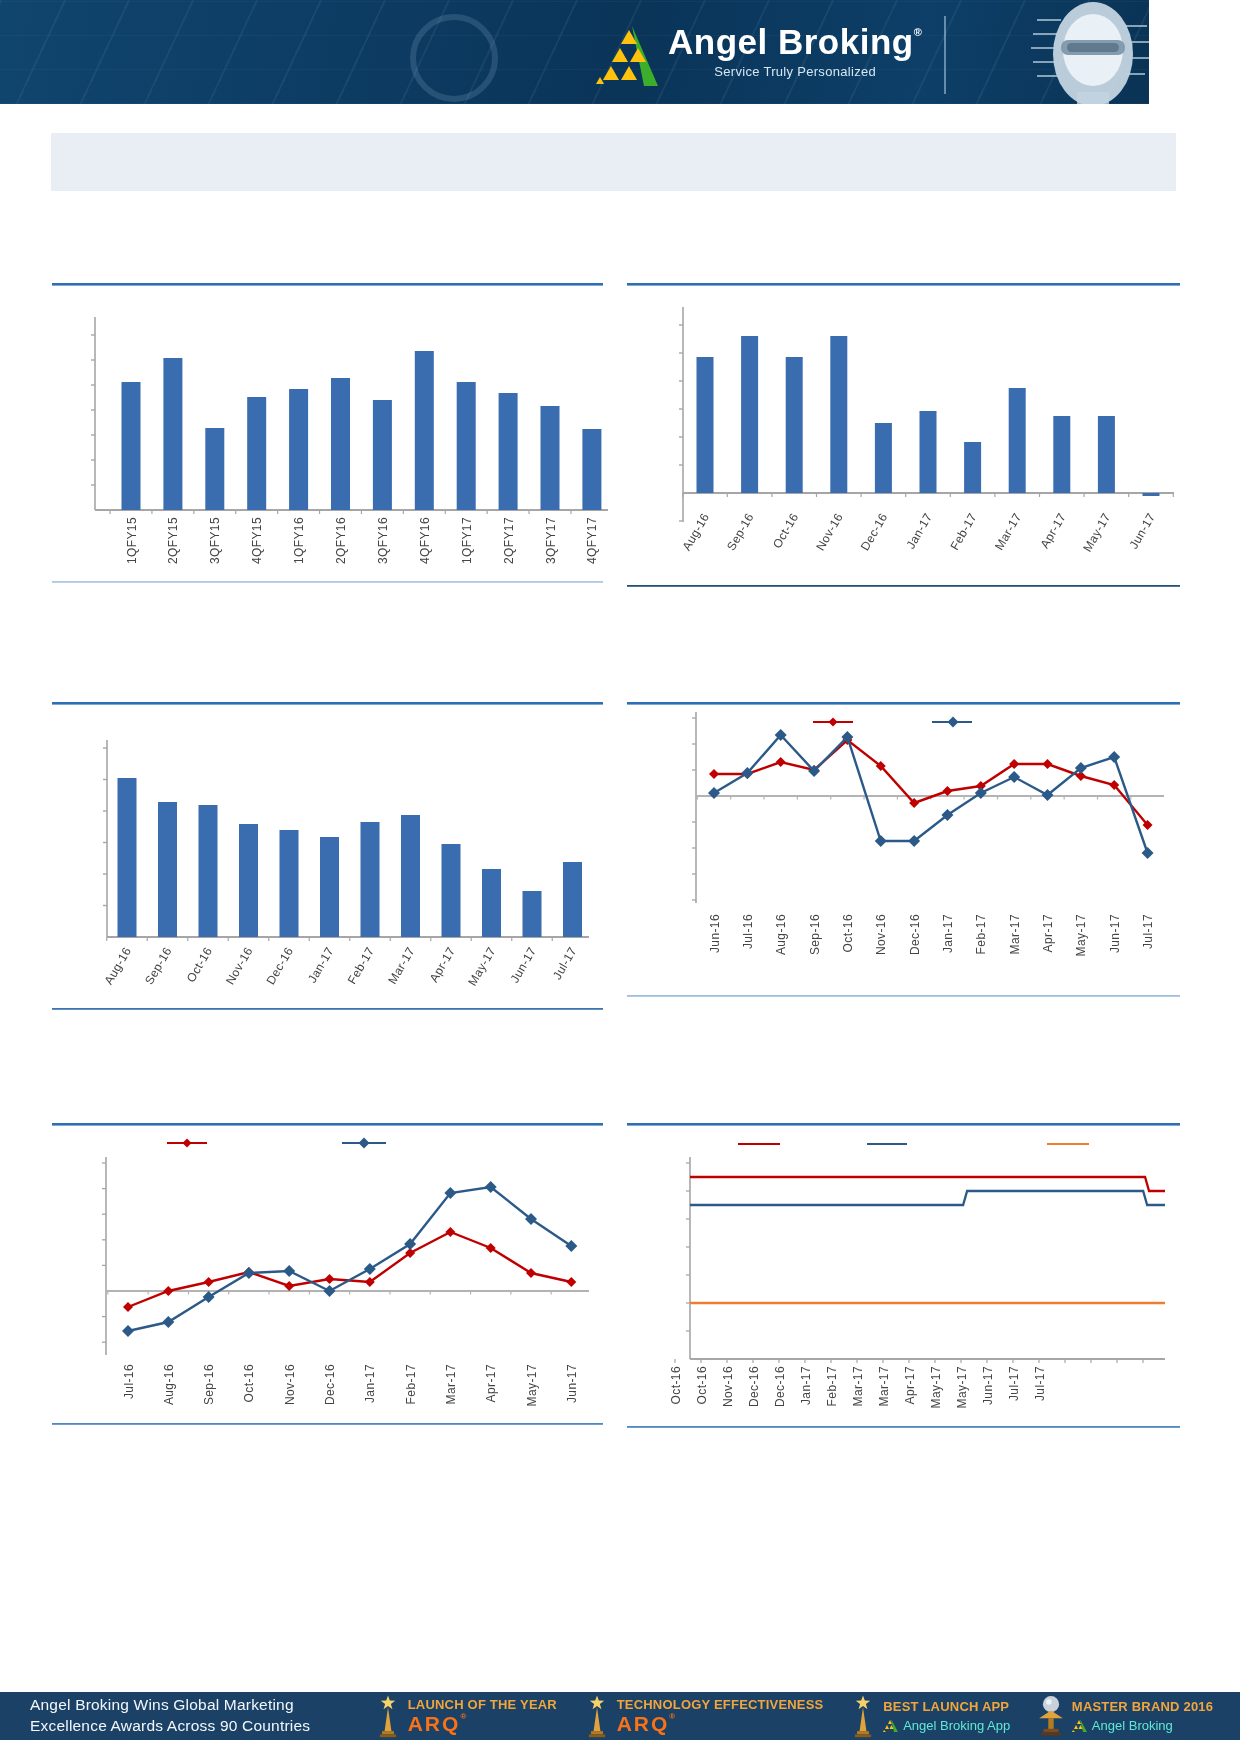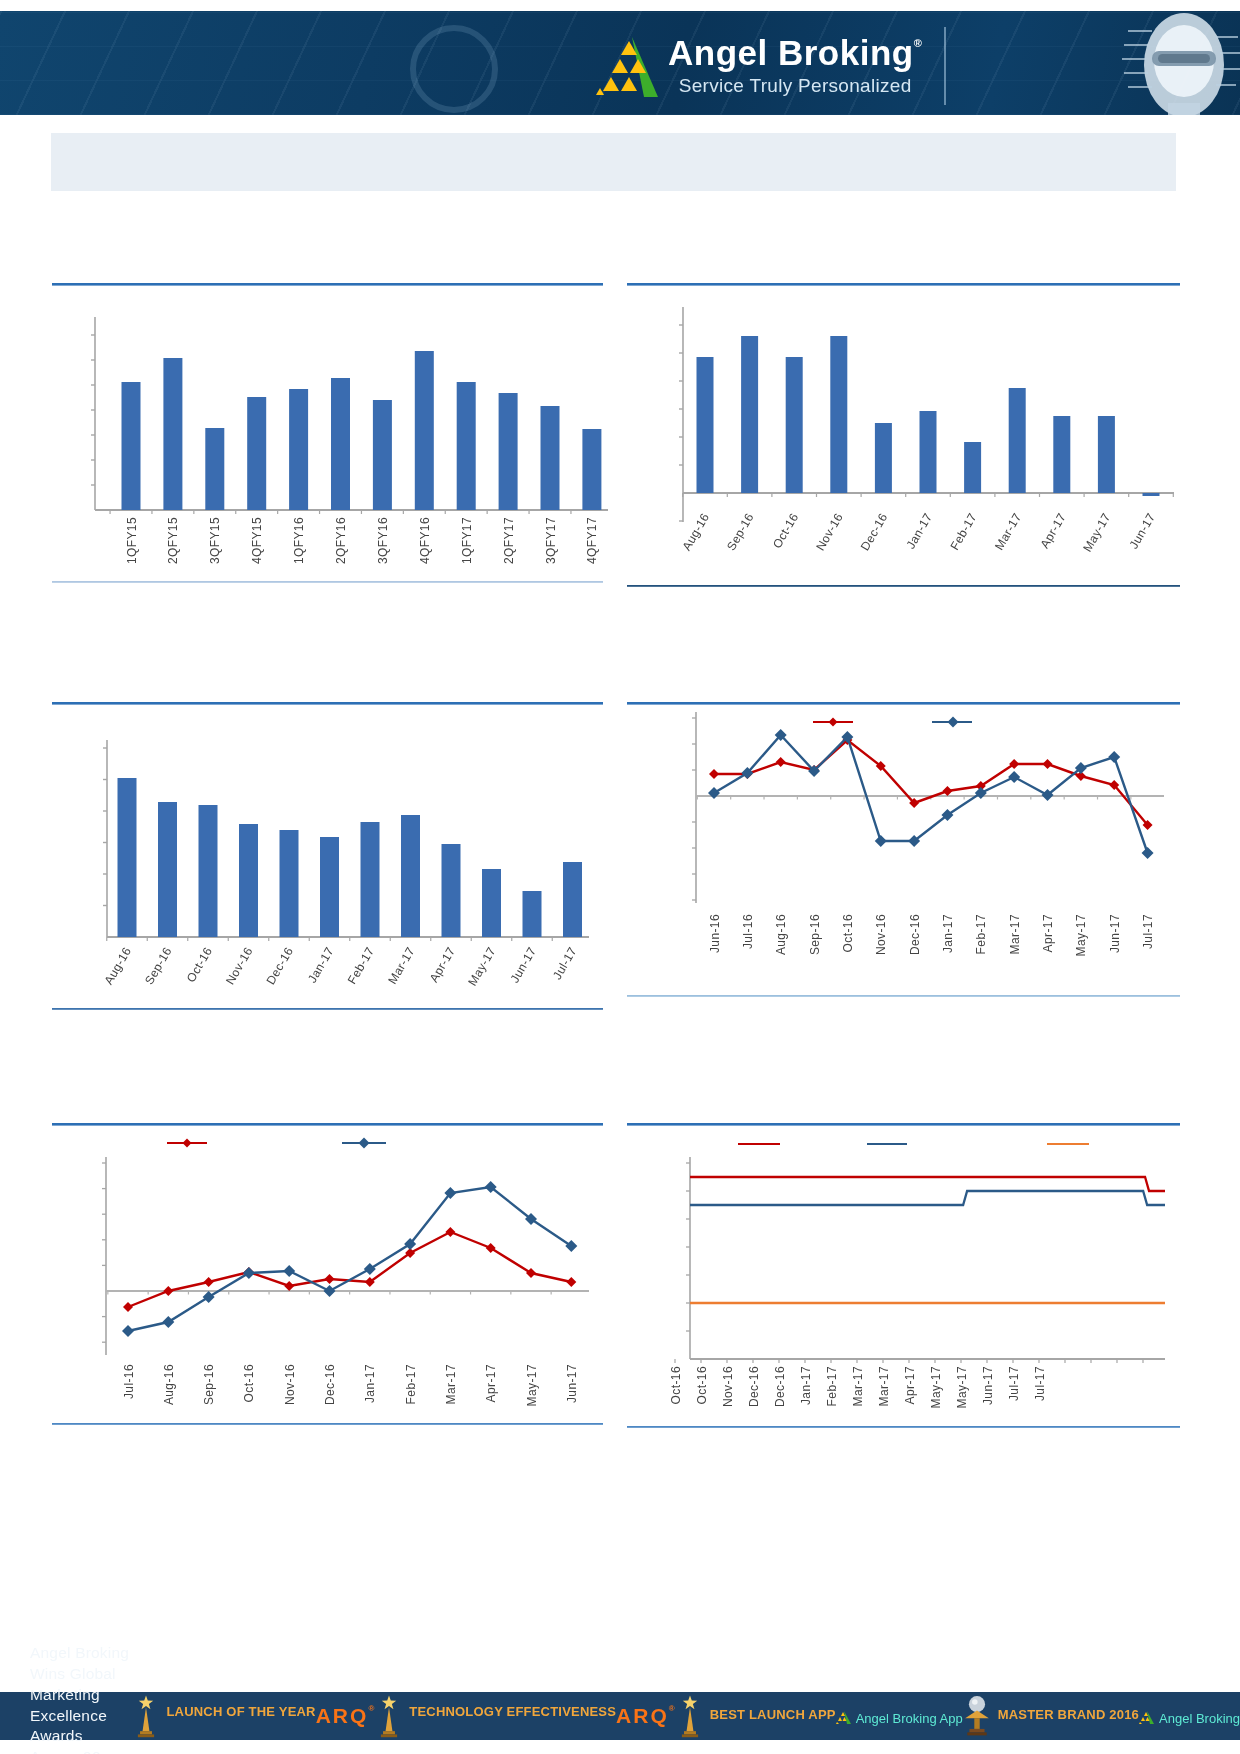--- a/index.html
+++ b/index.html
@@ -1,30 +1,30 @@
 <!DOCTYPE html>
 <html><head>
 <meta charset="utf-8">
 <style>
   html,body{margin:0;padding:0;background:#ffffff;font-family:"Liberation Sans",sans-serif;}
   .page{position:relative;width:1240px;height:1754px;background:#fff;overflow:hidden;}
 
   
-  .hdr{position:absolute;left:0;top:11px;width:1240px;height:104px;
+  .hdr{position:absolute;left:0;top:0;width:1149px;height:104px;
        background:linear-gradient(100deg,#10456e 0%,#0d3c63 30%,#0a3458 55%,#0d3f68 80%,#0a3355 100%);}
   .hdr::before{content:"";position:absolute;inset:0;opacity:.14;
        background:
         repeating-linear-gradient(115deg,rgba(180,210,235,.5) 0 2px,transparent 2px 58px),
         repeating-linear-gradient(0deg,rgba(140,190,225,.35) 0 1px,transparent 1px 34px);}
   .hdr-circle{position:absolute;left:410px;top:14px;width:76px;height:76px;border:6px solid rgba(160,200,230,.18);border-radius:50%;}
   .brand{position:absolute;left:596px;top:24px;display:flex;align-items:flex-start;}
   .brand-txt{margin-left:10px;color:#fff;}
   .brand-name{font-size:35px;font-weight:bold;letter-spacing:.5px;line-height:1;}
   .brand-name sup{font-size:11px;vertical-align:18px;}
-  .tagline{font-size:19px;color:#d5e7f3;margin-top:5px;text-align:center;letter-spacing:.3px;}
+  .tagline{font-size:13px;color:#d5e7f3;margin-top:5px;text-align:center;letter-spacing:.3px;}
   .hdr-div{position:absolute;left:944px;top:16px;width:2px;height:78px;background:rgba(175,205,230,.55);}
   .arq-wrap{position:absolute;left:962px;top:10px;color:#fff;}
   .powered{font-size:15px;color:#eaf3fa;letter-spacing:.3px;}
   .arq-txt{position:relative;font-size:52px;font-weight:bold;letter-spacing:2px;line-height:1.05;}
   .arq-txt sup{font-size:11px;vertical-align:34px;letter-spacing:0;}
   .arq-wedge{position:absolute;left:102px;top:36px;width:0;height:0;
      border-left:16px solid transparent;border-bottom:15px solid #f6c21a;}
   .robot{position:absolute;right:0;top:0;width:122px;height:104px;}
 
   
@@ -33,21 +33,21 @@
   
   #charts{position:absolute;left:0;top:0;width:1240px;height:1754px;}
   text.xlab{font-family:"Liberation Sans",sans-serif;font-size:12px;fill:#444;letter-spacing:.4px;}
 
   
   .ftr{position:absolute;left:0;top:1692px;width:1240px;height:48px;background:#1c4166;
        display:flex;align-items:center;color:#f2f7fb;}
   .ftr-left{padding-left:30px;width:318px;font-size:15.5px;line-height:1.35;letter-spacing:.2px;}
   .awards{flex:1;display:flex;align-items:center;justify-content:space-evenly;height:100%;}
   .award{display:flex;align-items:center;gap:7px;}
-  .award-col{display:flex;flex-direction:row;justify-content:center;}
+  .award-col{display:flex;flex-direction:column;justify-content:center;}
   .award-title{color:#f0a63c;font-weight:bold;font-size:13px;letter-spacing:.2px;white-space:nowrap;}
   .award-arq{color:#f97316;font-weight:bold;font-size:21px;letter-spacing:2px;line-height:1.1;}
   .award-arq sup{font-size:8px;vertical-align:12px;}
   .award-brand{display:flex;align-items:center;gap:5px;color:#5eead4;font-size:13px;margin-top:4px;white-space:nowrap;}
 </style>
 </head>
 <body>
 
 <div class="page">
 

